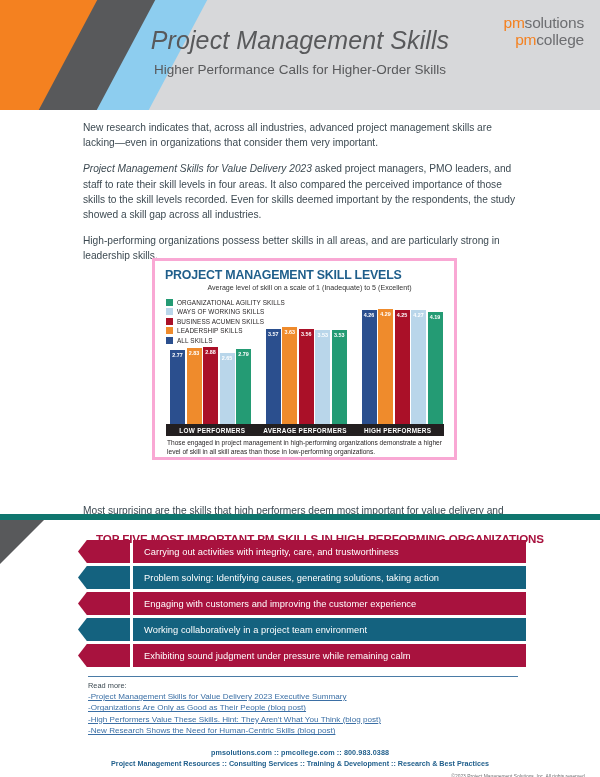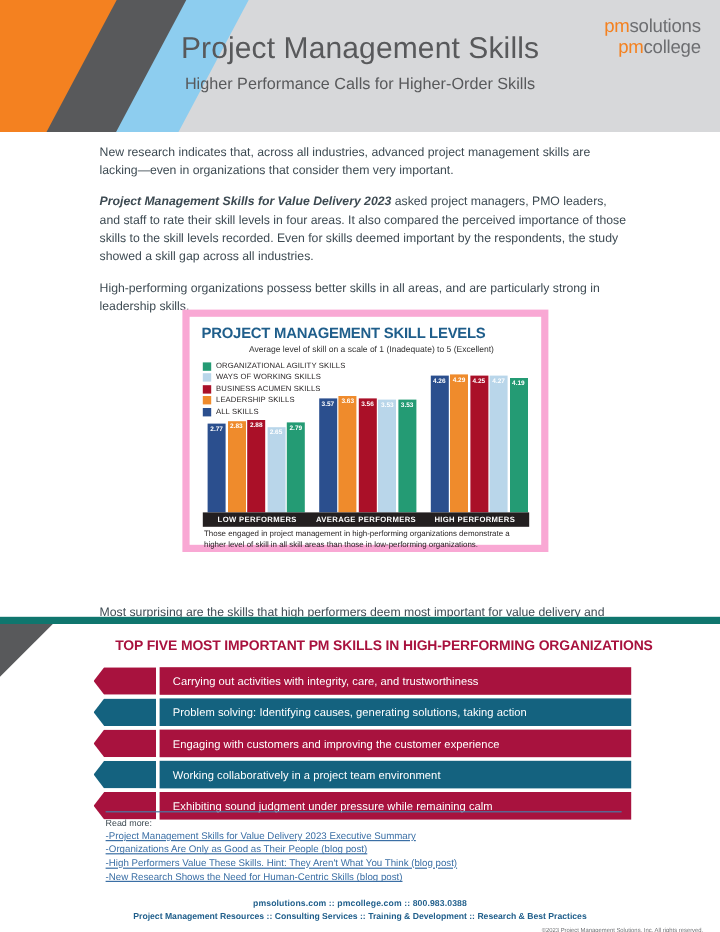--- a/index.html
+++ b/index.html
@@ -18,42 +18,42 @@
   }
   .stripe { position:absolute; top:-40px; height:220px; transform: skewX(-28deg); }
   .stripe-orange { left:-120px; width:190px; background:#f48120; }
   .stripe-gray   { left:60px;  width:60px;  background:#58595b; }
   .stripe-blue   { left:118px; width:52px;  background:#8dcdef; }
 
   .header-titles {
     position:absolute; left:0; right:0; top:26px; text-align:center;
   }
   .h-title {
-    font-size: 25px; color:#58595b; letter-spacing:.1px; font-weight:400;
+    font-size: 25px; color:#58595b; letter-spacing:.1px; font-weight:400;font-style:italic;
   }
   .h-sub {
     font-size: 13.5px; color:#58595b; margin-top:7px; font-weight:400;
   }
   .logo {
     position:absolute; right:16px; top:14px; text-align:right; line-height:1.12;
   }
   .logo-line { font-size:15.5px; color:#6d6e71; letter-spacing:-.2px;text-align:right; }
   .logo-pm { color:#f48120; }
 
   
   .body-copy { position:absolute; left:83px; top:120px; width:440px; }
   .para {
     font-size:10.2px; line-height:15.2px; color:#3d4a52; margin-bottom:11px;
   }
-  .para em { font-style: italic; font-weight: bold; }
+  .para em { font-style: italic; }
 
   
   .chart-card {
     position:absolute; left:152px; top:258px; width:305px; height:202px;
-    background:#fff; border:6px solid #f9a8d4;
+    background:#fff; border:3px solid #f9a8d4;
   }
   .chart-title {
     font-size:12.4px; font-weight:700; color:#1f5e8b; letter-spacing:-.2px;
     margin:7px 0 0 10px;
   }
   .chart-sub { font-size:7.1px; color:#333; margin:2px 0 0 10px;text-align:center; }
 
   .legend { position:absolute; left:11px; top:38px; }
   .legend-row { display:flex; align-items:center; margin-bottom:2.4px; }
   .legend-swatch { width:7px; height:7px; margin-right:4px; }
@@ -96,21 +96,21 @@
     background:#ffffff; border-top:6px solid #0f766e;
   }
   .corner-tri {
     position:absolute; left:0; top:0; width:0; height:0;
     border-top:44px solid #58595b; border-right:44px solid transparent;
   }
   .tf-title {
     position:absolute; left:60px; top:12px; right:20px; text-align:center;
     font-size:11.6px; font-weight:700; color:#a8123e; letter-spacing:-.1px;
   }
-  .skills { position:absolute; left:78px; top:36px; width:448px; }
+  .skills { position:absolute; left:78px; top:20px; width:448px; }
   .skill-row { position:relative; height:23px; margin-bottom:3px; display:flex; }
   .skill-arrow {
     position:relative; width:52px; height:23px;
     clip-path: polygon(0 50%, 17% 0, 100% 0, 100% 100%, 17% 100%);
   }
   .skill-bar {
     flex:1; margin-left:3px; height:23px; display:flex; align-items:center;
     padding-left:11px;
     font-size:9.3px; color:#ffffff; letter-spacing:.05px;
   }

